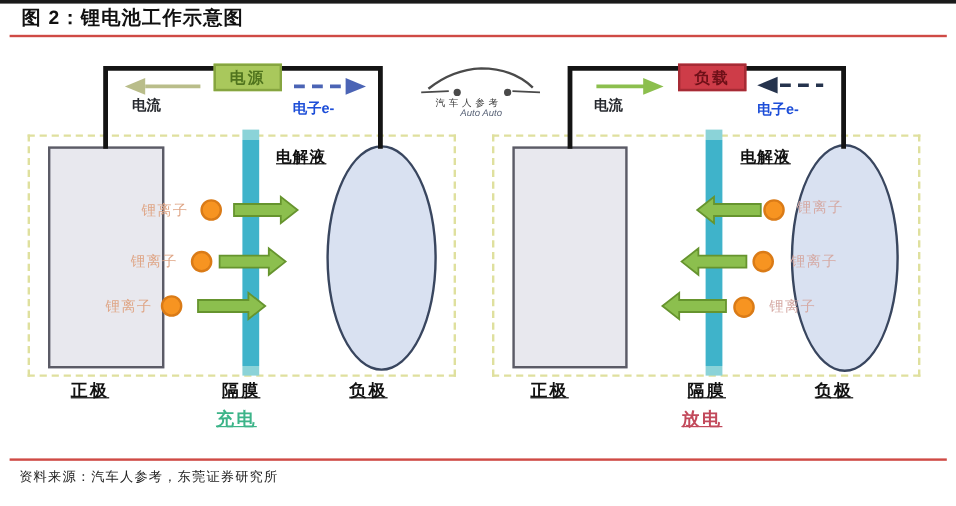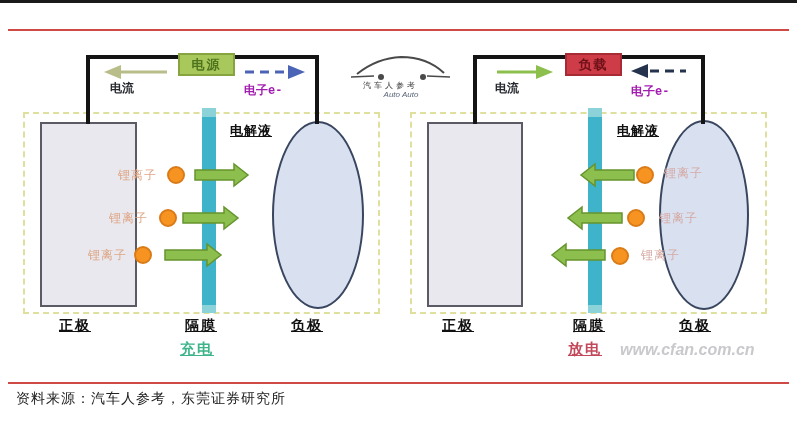--- a/index.html
+++ b/index.html
@@ -6,40 +6,40 @@
   body { background:#ffffff; font-family:"Liberation Sans","DejaVu Sans",sans-serif; }
   .stage { position:relative; width:797px; height:422px; background:#ffffff; overflow:hidden; }
   .abs { position:absolute; }
 
   
   .topline { left:0; top:0; width:797px; height:3px; background:#1a1a1a; }
   .figure-title { left:18px; top:5px; font-size:16px; font-weight:bold; color:#111; letter-spacing:1px; }
   .redline { left:8px; width:781px; height:2px; background:#cf4a45; }
   .title-underline { top:29px; }
   .footer-line { top:382px; }
-  .source-text { left:16px; top:390px; font-size:14px; color:#222; letter-spacing:1px; }
+  .source-text { left:16px; top:390px; font-size:11px; color:#222; letter-spacing:1px; }
   .brand-watermark { right:8px; top:388px; font-size:22px; font-weight:bold; color:#ffffff;
                      text-shadow:-2px 2px 1px #4d4d4d, -1px 1px 0 #6a6a6a; letter-spacing:1px; }
   .site-watermark { left:620px; top:341px; font-size:16px; font-weight:bold; font-style:italic; color:#c9c9cd; }
 
   
   .cell-border { border:2px dashed #dfe09e; z-index:1; }
   .electrode-pos { background:#e8e8ee; border:2px solid #5b5b66; z-index:2; }
   .electrode-neg { background:#d9e1f1; border:2px solid #39465f; border-radius:50%; z-index:2; }
   .separator-bar { width:14px; background:linear-gradient(180deg,#8bd3d8 0 9px,#3fb3ca 9px calc(100% - 8px),#8bd3d8 calc(100% - 8px)); z-index:3; }
   .ion-circle { width:18px; height:18px; border-radius:50%; background:#f79421; border:2px solid #da7b17; z-index:5; }
   .component-box { width:57px; height:23px; z-index:5; display:flex; align-items:center; justify-content:center;
                    font-size:13px; font-weight:bold; letter-spacing:2px; }
   .power-box { background:#a9c85c; border:2px solid #86a540; color:#50741e; }
   .load-box  { background:#ce3c48; border:2px solid #a62b35; color:#6e1018; }
 
   
   .lbl { z-index:6; text-align:left; }
   .flow-lbl { width:50px; font-size:12px; font-weight:bold; color:#26292e; }
-  .electron-lbl { color:#a21caf;font-family:Liberation Mono, monospace; }
+  .electron-lbl { color:#1d4ed8; }
   .electrolyte-lbl { width:60px; font-size:13px; font-weight:bold; color:#111; text-decoration:underline; letter-spacing:1px; }
   .ion-lbl { width:44px; font-size:12px; letter-spacing:1px; }
   .ion-lbl-left { color:#dfa585; }
   .ion-lbl-right { color:#d5a9a3; }
   .terminal-lbl { width:50px; font-size:14px; font-weight:bold; color:#111; text-decoration:underline; letter-spacing:2px; }
   .mode-lbl { width:60px; font-size:15px; font-weight:bold; text-decoration:underline; letter-spacing:2px; }
   .mode-charge { color:#3db489; }
   .mode-discharge { color:#c2495b; }
 
   
@@ -47,20 +47,21 @@
   .logo-sub { left:368px; top:90px; width:66px; font-size:8px; font-style:italic; color:#5a6478; text-align:center; z-index:6; }
 
   svg.overlay { position:absolute; left:0; top:0; z-index:4; }
 </style>
 </head>
 <body>
 
 <div class="stage">
 
   <div class="abs topline"></div>
+  <div class="abs figure-title">图 2：锂电池工作示意图</div>
   <div class="abs redline title-underline"></div>
 
   <svg class="overlay" width="797" height="422" viewBox="0 0 797 422">
 
     <polyline points="88,124 88,57 317,57 317,124" fill="none" stroke="#141414" stroke-width="4"></polyline>
 
     <polyline points="475,124 475,57 703,57 703,124" fill="none" stroke="#141414" stroke-width="4"></polyline>
 
     <line x1="167" y1="72" x2="121" y2="72" stroke="#b9bd8a" stroke-width="3"></line>
     <polygon points="104,72 121,65 121,79" fill="#b9bd8a"></polygon>
@@ -132,17 +133,16 @@
   <div class="abs lbl ion-lbl ion-lbl-right" style="left:641px; top:247px;">锂离子</div>
   <div class="abs ion-circle" style="left:636px; top:166px;"></div>
   <div class="abs ion-circle" style="left:627px; top:209px;"></div>
   <div class="abs ion-circle" style="left:611px; top:247px;"></div>
 
   <div class="abs lbl terminal-lbl" style="left:442px; top:317px;">正极</div>
   <div class="abs lbl terminal-lbl" style="left:573px; top:317px;">隔膜</div>
   <div class="abs lbl terminal-lbl" style="left:679px; top:317px;">负极</div>
   <div class="abs lbl mode-lbl mode-discharge" style="left:568px; top:340px;">放电</div>
 
-  <div class="abs site-watermark">www.cfan.com.cn</div>
   <div class="abs redline footer-line"></div>
   <div class="abs source-text">资料来源：汽车人参考，东莞证券研究所</div>
 
 </div>
 
 </body></html>

